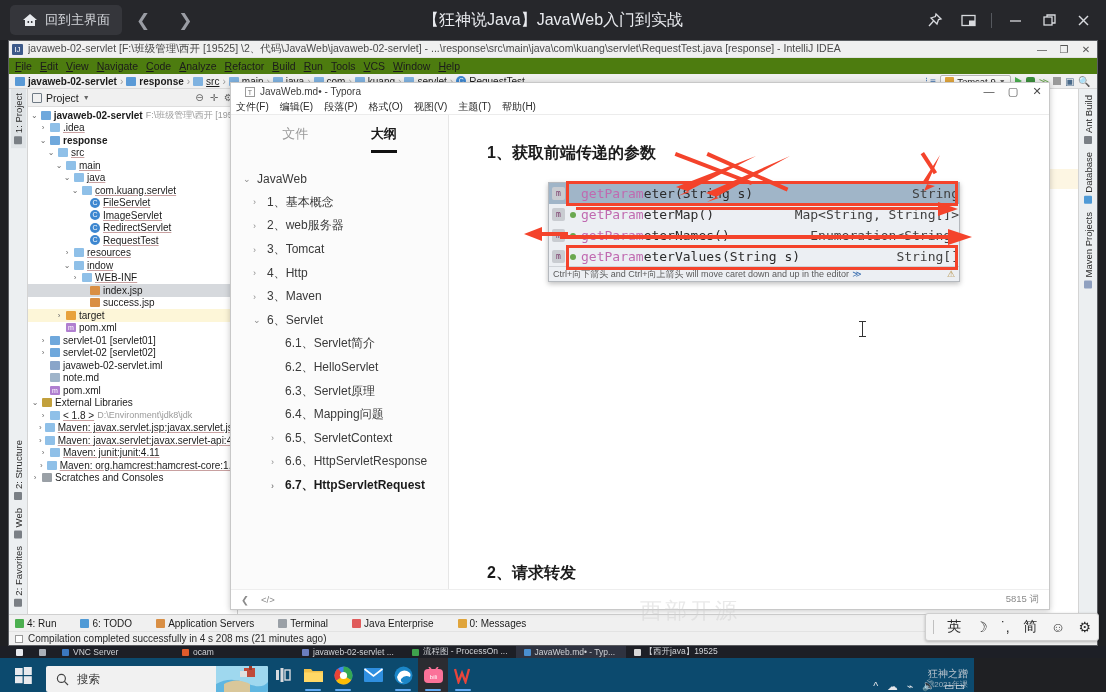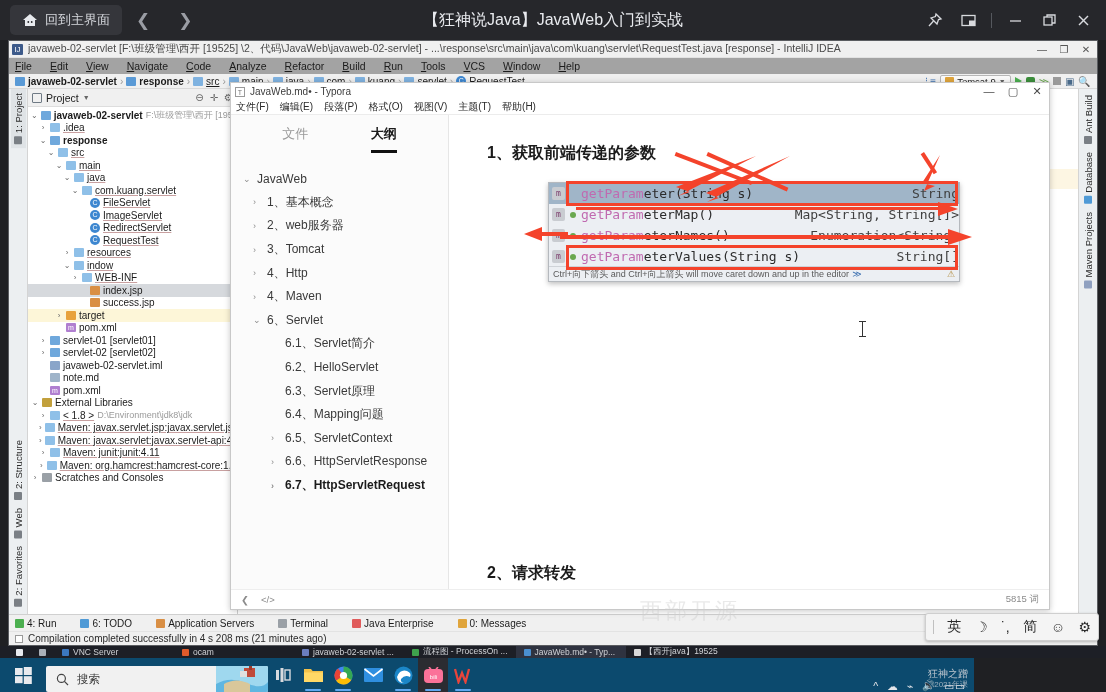--- a/index.html
+++ b/index.html
@@ -57,23 +57,23 @@
     width: 11px; height: 11px; background: #3d5a8a; color:#fff;
     font-size: 8px; line-height: 11px; text-align: center; margin-right: 5px;
     border-radius: 1px;
   }
   .idea-title-text { white-space: nowrap; overflow: hidden; }
   .idea-win-btns { margin-left: auto; display:flex; gap: 0; }
   .idea-win-btns span {
     width: 22px; text-align:center; color:#555; font-size: 10px; cursor:pointer;
   }
   .idea-menu {
-    height: 16px; display: flex; align-items: center; gap: 18px;
+    height: 16px; display: flex; align-items: center; gap: 8px;
     padding-left: 6px; font-size: 10.5px; color: #1b1b1b;
-    background: #a3a3a3;
+    background: #4d7c0f;
   }
   .idea-menu span { cursor: pointer; }
   .idea-menu u { text-decoration: underline; }
   .idea-crumbs {
     height: 15px; display: flex; align-items: center; gap: 2px;
     padding-left: 6px; font-size: 10px; background: #f0f0f0;
     border-bottom: 1px solid #d9d9d9;
   }
   .crumb { display: flex; align-items: center; gap: 3px; cursor: pointer; }
   .crumb b { font-weight: bold; }
@@ -180,21 +180,21 @@
 
   
   .typora {
     position: absolute; left: 230px; top: 82px; width: 820px; height: 528px;
     background: #fff; border: 1px solid #c8c8c8;
     box-shadow: 0 1px 6px rgba(0,0,0,0.22);
     display: flex; flex-direction: column;
     font-size: 11px;
   }
   .ty-title {
-    height: 17px; display: flex; align-items: center; padding-left: 4px;
+    height: 17px; display: flex; align-items: center; padding-left: 14px;
     font-size: 10px; color: #3c3c3c;
   }
   .ty-ico { width:10px;height:10px;border:1px solid #999;font-size:7px;line-height:9px;text-align:center;margin-right:5px;color:#777; }
   .ty-winbtns { margin-left:auto; display:flex; }
   .ty-winbtns span { width:24px; text-align:center; color:#4a4a4a; font-size:11px; cursor:pointer; }
   .ty-menu {
     height: 15px; display: flex; align-items: center; gap: 11px;
     padding-left: 5px; font-size: 10px; color: #2b2b2b;
     border-bottom: 1px solid #ececec;
   }
@@ -765,21 +765,21 @@
             <div class="ol lv1">
               <span class="car">›</span>
               <span>3、Tomcat</span>
             </div>
             <div class="ol lv1">
               <span class="car">›</span>
               <span>4、Http</span>
             </div>
             <div class="ol lv1">
               <span class="car">›</span>
-              <span>4、Maven</span>
+              <span>3、Maven</span>
             </div>
             <div class="ol lv1">
               <span class="car">⌄</span>
               <span>6、Servlet</span>
             </div>
             <div class="ol lv2">
               <span class="car"></span>
               <span>6.1、Servlet简介</span>
             </div>
             <div class="ol lv2">

